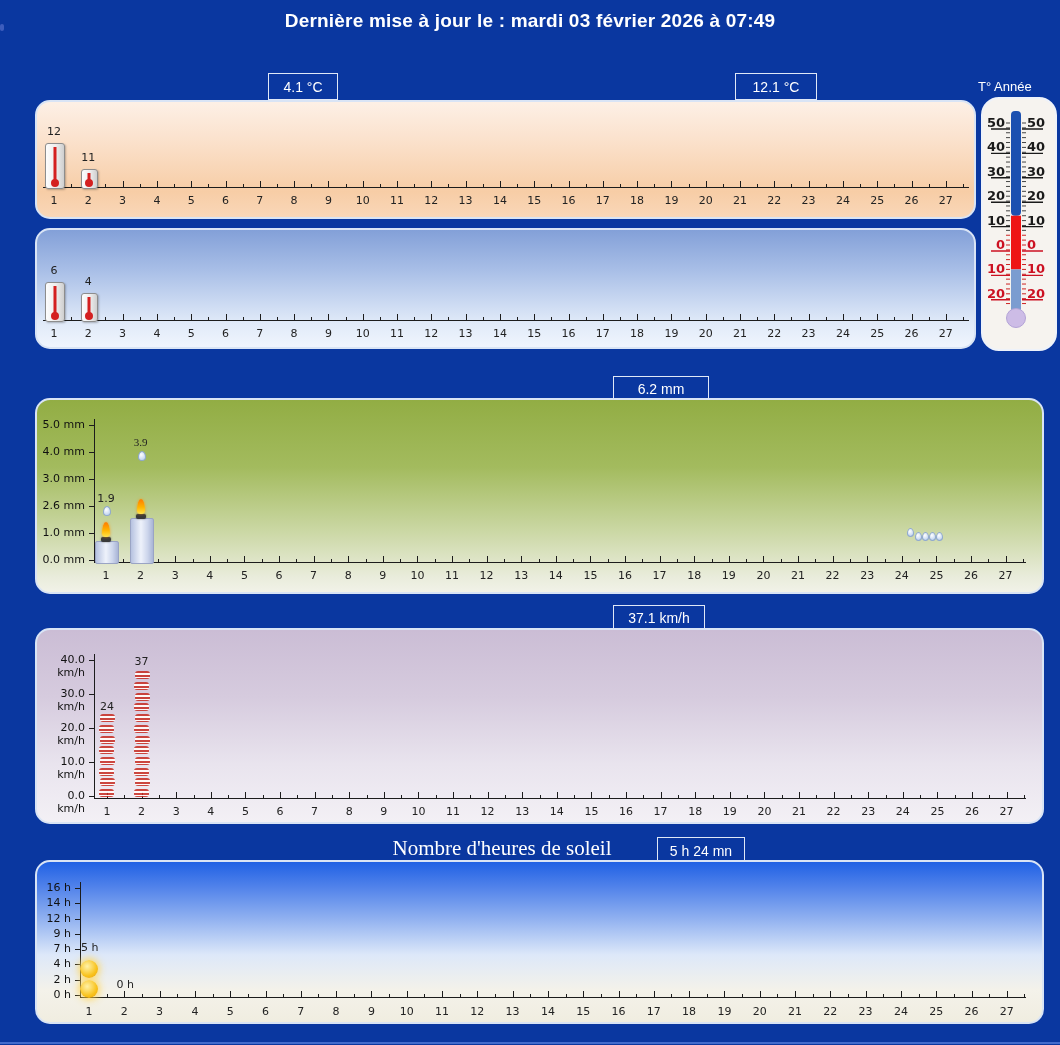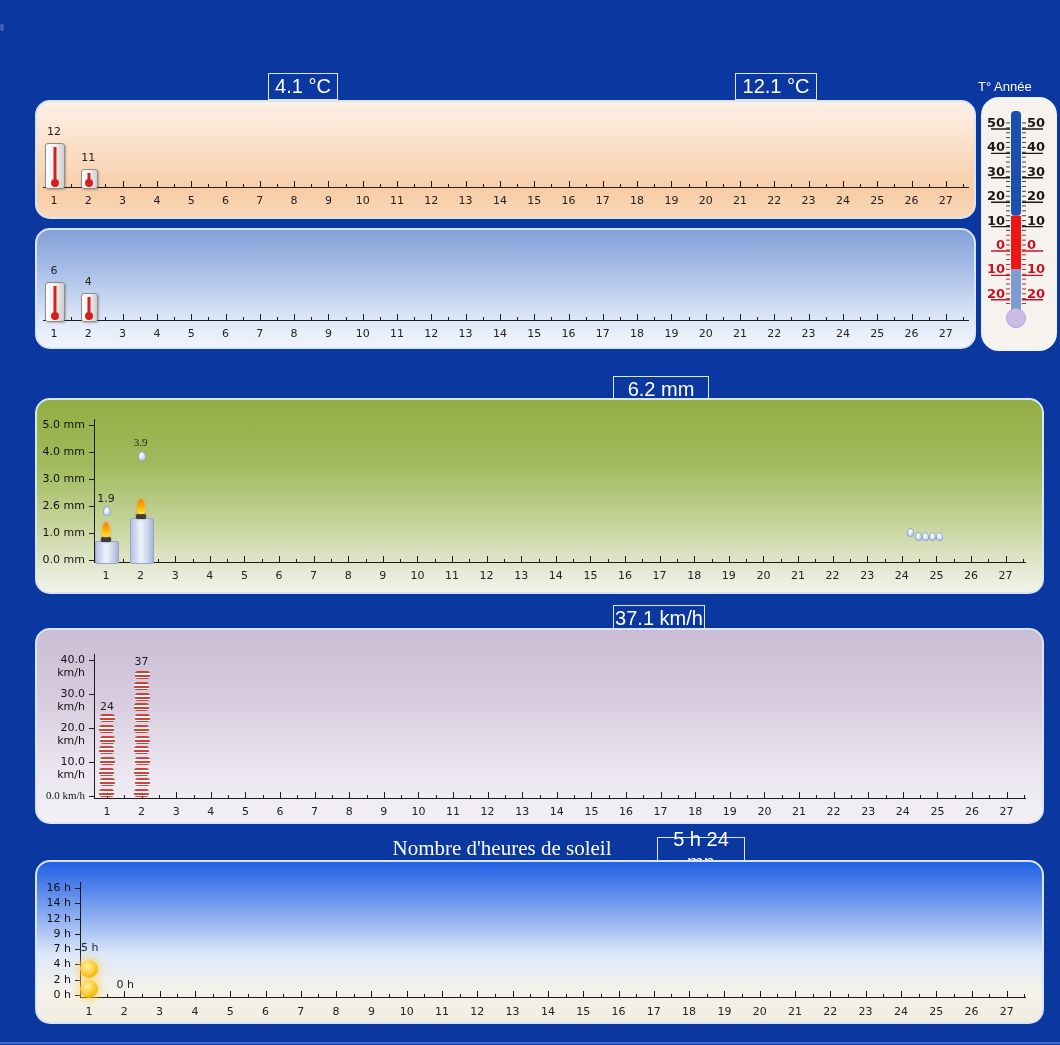--- a/index.html
+++ b/index.html
@@ -1,20 +1,20 @@
 <!DOCTYPE html>
 <html><head>
 <meta charset="utf-8">
 <style>
   html,body{margin:0;padding:0;}
   body{font-family:"Liberation Sans", sans-serif;}
   #root{position:relative;width:1060px;height:1045px;background:#0a37a0;overflow:hidden;}
   .hdr{position:absolute;left:0;top:10px;width:100%;text-align:center;color:#fff;
        font-size:19px;font-weight:600;letter-spacing:.2px;}
-  .badge{position:absolute;border:1.5px solid #dfe8f7;color:#fff;font-size:20px;
+  .badge{position:absolute;border:1.5px solid #dfe8f7;color:#fff;font-size:14px;
        display:flex;align-items:center;justify-content:center;background:transparent;text-align:center;}
   .sec-title{position:absolute;color:#fff;font-family:"Liberation Serif", serif;
        font-size:21px;text-align:center;white-space:nowrap;}
   .panel{position:absolute;border:2px solid #d9e4f5;border-radius:15px;overflow:hidden;}
   #panel-temp-max{left:35px;top:100px;width:937px;height:115px;
        background:linear-gradient(180deg,#fdf0e6 0%,#fbe3cf 30%,#f7cda6 78%,#f9d7b8 100%);}
   #panel-temp-min{left:35px;top:228px;width:937px;height:117px;
        background:linear-gradient(180deg,#83a0d8 0%,#a9bfe7 35%,#dfe9f8 78%,#f0f5fd 100%);}
   #badge-temp-min{left:268px;top:73px;width:68px;height:25px;}
   #badge-temp-max{left:735px;top:73px;width:80px;height:25px;}
@@ -54,20 +54,21 @@
   .sun-disc{position:absolute;border-radius:50%;
        background:radial-gradient(circle at 40% 35%,#fff2a8,#f8c21c 60%,#ec9d08 100%);
        box-shadow:0 0 7px 2px rgba(255,215,90,.85);}
   .edge-artifact{position:absolute;left:0;top:24px;width:4px;height:7px;border-radius:2px;background:#4a66c4;opacity:.8;}
   .bottom-line{position:absolute;left:0;bottom:1px;width:100%;height:2px;background:rgba(80,120,215,.8);}
 </style>
 </head>
 <body>
 
 <div id="root">
+  <div class="hdr">Dernière mise à jour le :   mardi 03 février 2026 à 07:49</div>
   <div class="edge-artifact"></div>
 
   <div class="badge" id="badge-temp-min">4.1 °C</div>
   <div class="badge" id="badge-temp-max">12.1 °C</div>
 
   <div class="panel" id="panel-temp-max">
       <div class="axisline" style="left: 6px; top: 85px; width: 926px; height: 1px;"></div>
       <div class="tick" style="left: 17px; top: 79px; height: 6px;"></div>
       <div class="tick" style="left: 34.15px; top: 82px; height: 3px;"></div>
       <div class="axnum" style="left: 5px; top: 92px; width: 24px;">1</div>
@@ -490,21 +491,21 @@
       <div class="axisline" style="left: 57px; top: 24px; width: 1px; height: 144px;"></div>
       <div class="tick" style="left: 52px; top: 30px; width: 5px; height: 1px;"></div>
       <div class="axnum ylab" style="left: 0px; top: 23px; width: 48px;">40.0 km/h</div>
       <div class="tick" style="left: 52px; top: 64px; width: 5px; height: 1px;"></div>
       <div class="axnum ylab" style="left: 0px; top: 57px; width: 48px;">30.0 km/h</div>
       <div class="tick" style="left: 52px; top: 98px; width: 5px; height: 1px;"></div>
       <div class="axnum ylab" style="left: 0px; top: 91px; width: 48px;">20.0 km/h</div>
       <div class="tick" style="left: 52px; top: 132px; width: 5px; height: 1px;"></div>
       <div class="axnum ylab" style="left: 0px; top: 125px; width: 48px;">10.0 km/h</div>
       <div class="tick" style="left: 52px; top: 166px; width: 5px; height: 1px;"></div>
-      <div class="axnum ylab" style="left: 0px; top: 159px; width: 48px; font-family: Liberation Serif, serif;">0.0 km/h</div>
+      <div class="axnum ylab" style="left: 0px; top: 159px; width: 48px;">0.0 km/h</div>
       <div class="axisline" style="left: 57px; top: 168px; width: 932px; height: 1px;"></div>
       <div class="tick" style="left: 70px; top: 162px; height: 6px;"></div>
       <div class="tick" style="left: 87.3px; top: 165px; height: 3px;"></div>
       <div class="axnum" style="left: 58px; top: 175px; width: 24px;">1</div>
       <div class="tick" style="left: 104.6px; top: 162px; height: 6px;"></div>
       <div class="tick" style="left: 121.9px; top: 165px; height: 3px;"></div>
       <div class="axnum" style="left: 92.6px; top: 175px; width: 24px;">2</div>
       <div class="tick" style="left: 139.2px; top: 162px; height: 6px;"></div>
       <div class="tick" style="left: 156.5px; top: 165px; height: 3px;"></div>
       <div class="axnum" style="left: 127.2px; top: 175px; width: 24px;">3</div>

